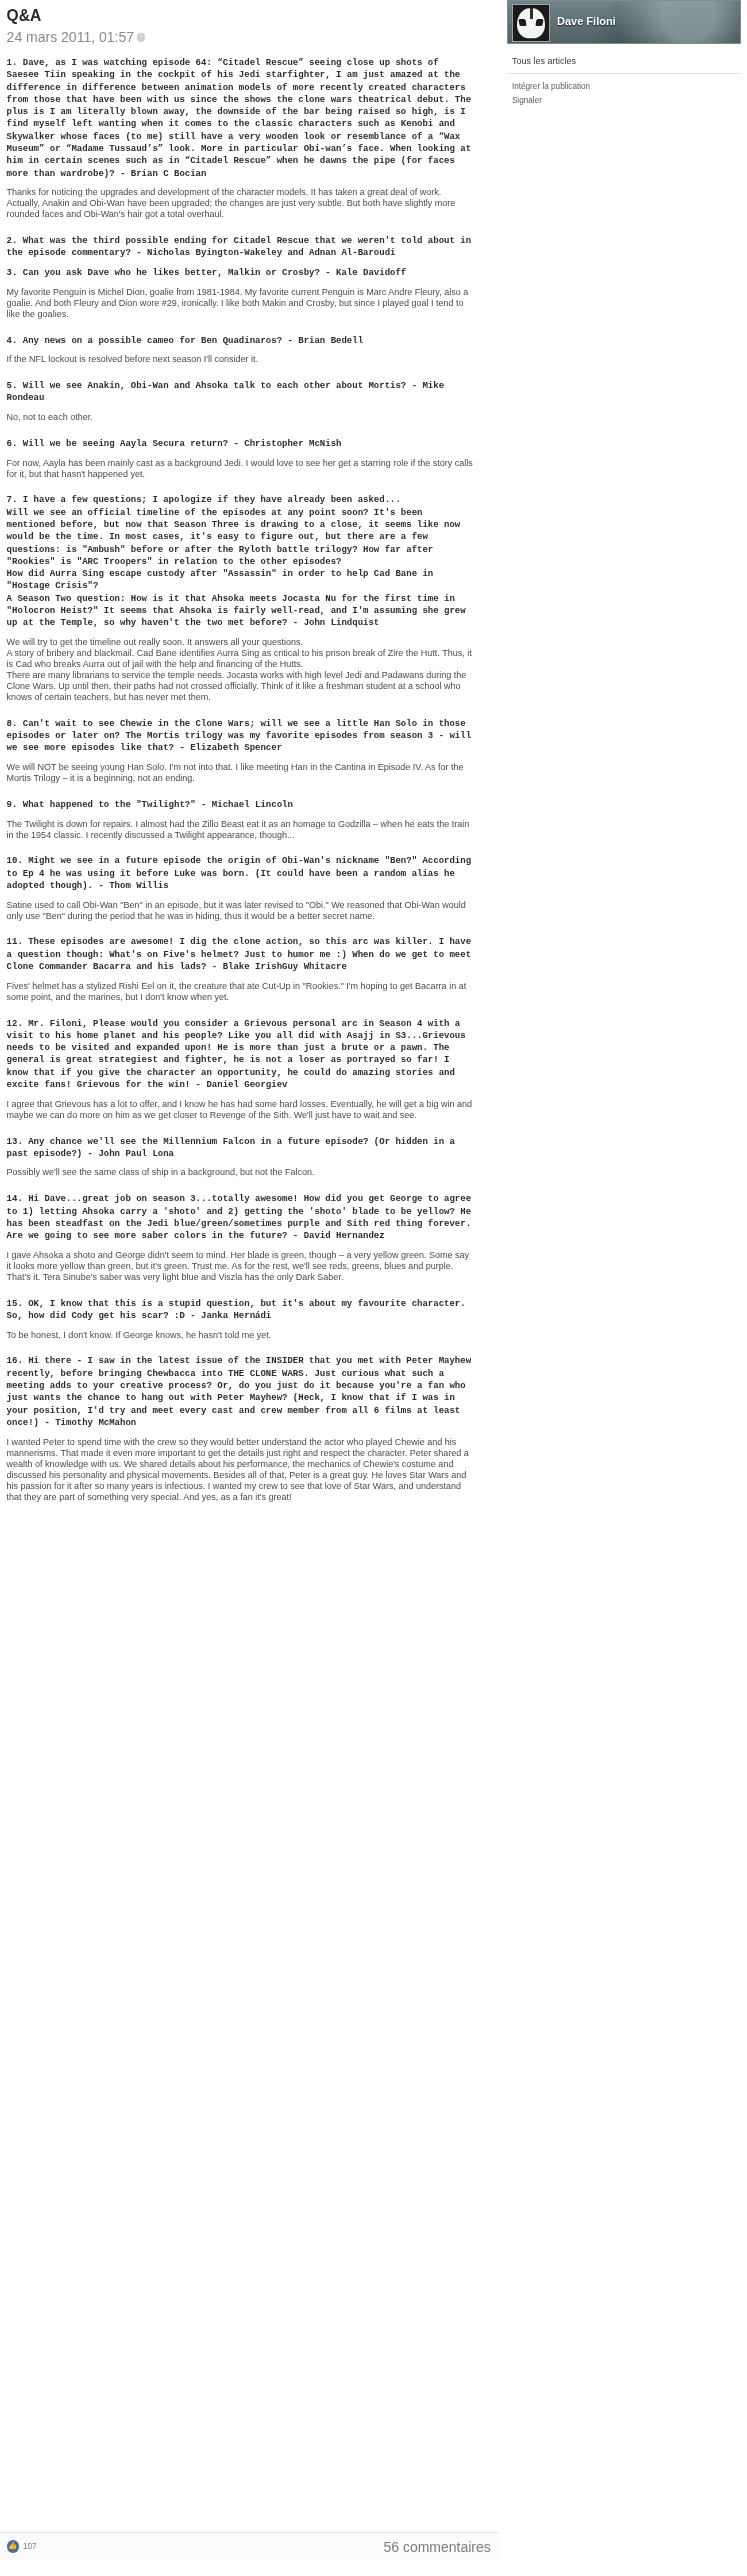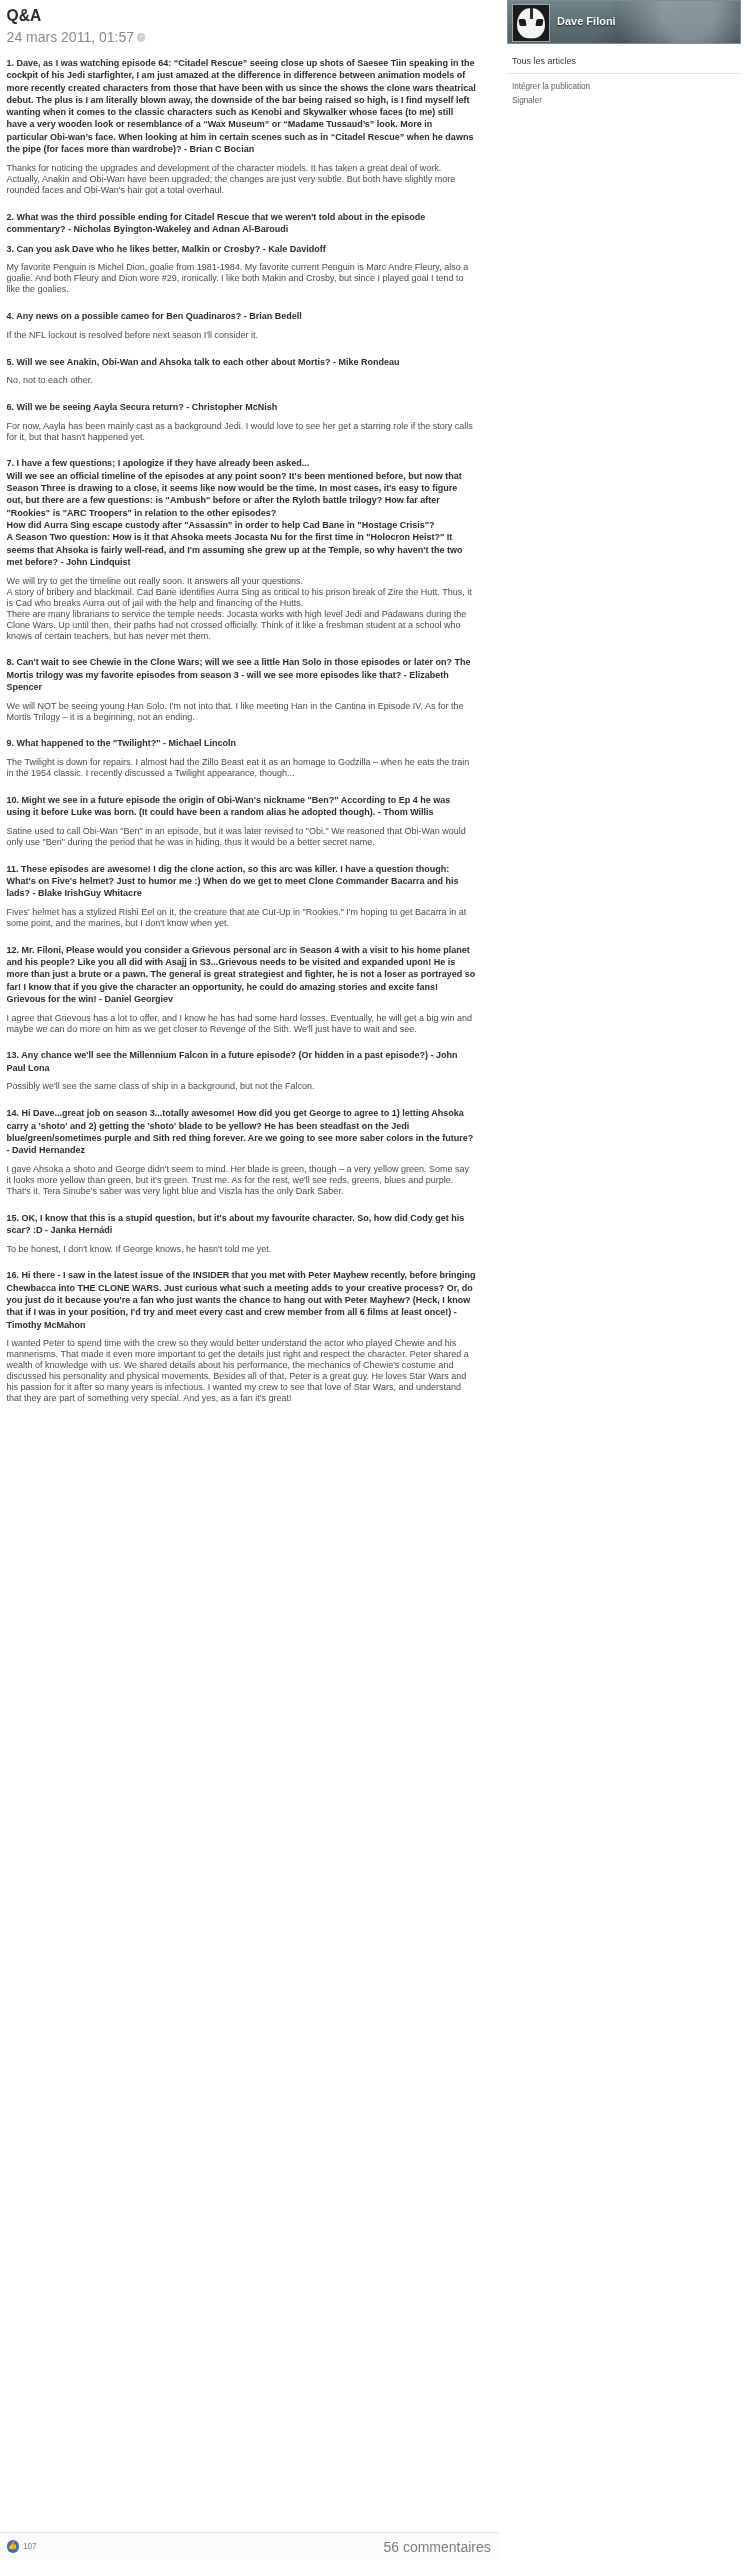--- a/index.html
+++ b/index.html
@@ -64,20 +64,21 @@
     width: 484px;
     box-sizing: border-box;
   }
   .q {
     font-weight: bold;
     color: #2d2d2d;
     font-size: 9px;
     line-height: 12.3px;
     margin: 0 0 7.4px 0;
     white-space: pre-line;
+    font-family: Liberation Mono, monospace;
   }
   .a {
     color: #4a4a4a;
     font-size: 9px;
     line-height: 11px;
     margin: 0 0 14.8px 0;
     white-space: pre-line;
   }
   .block:first-child .q { margin-top: 0; }
 

